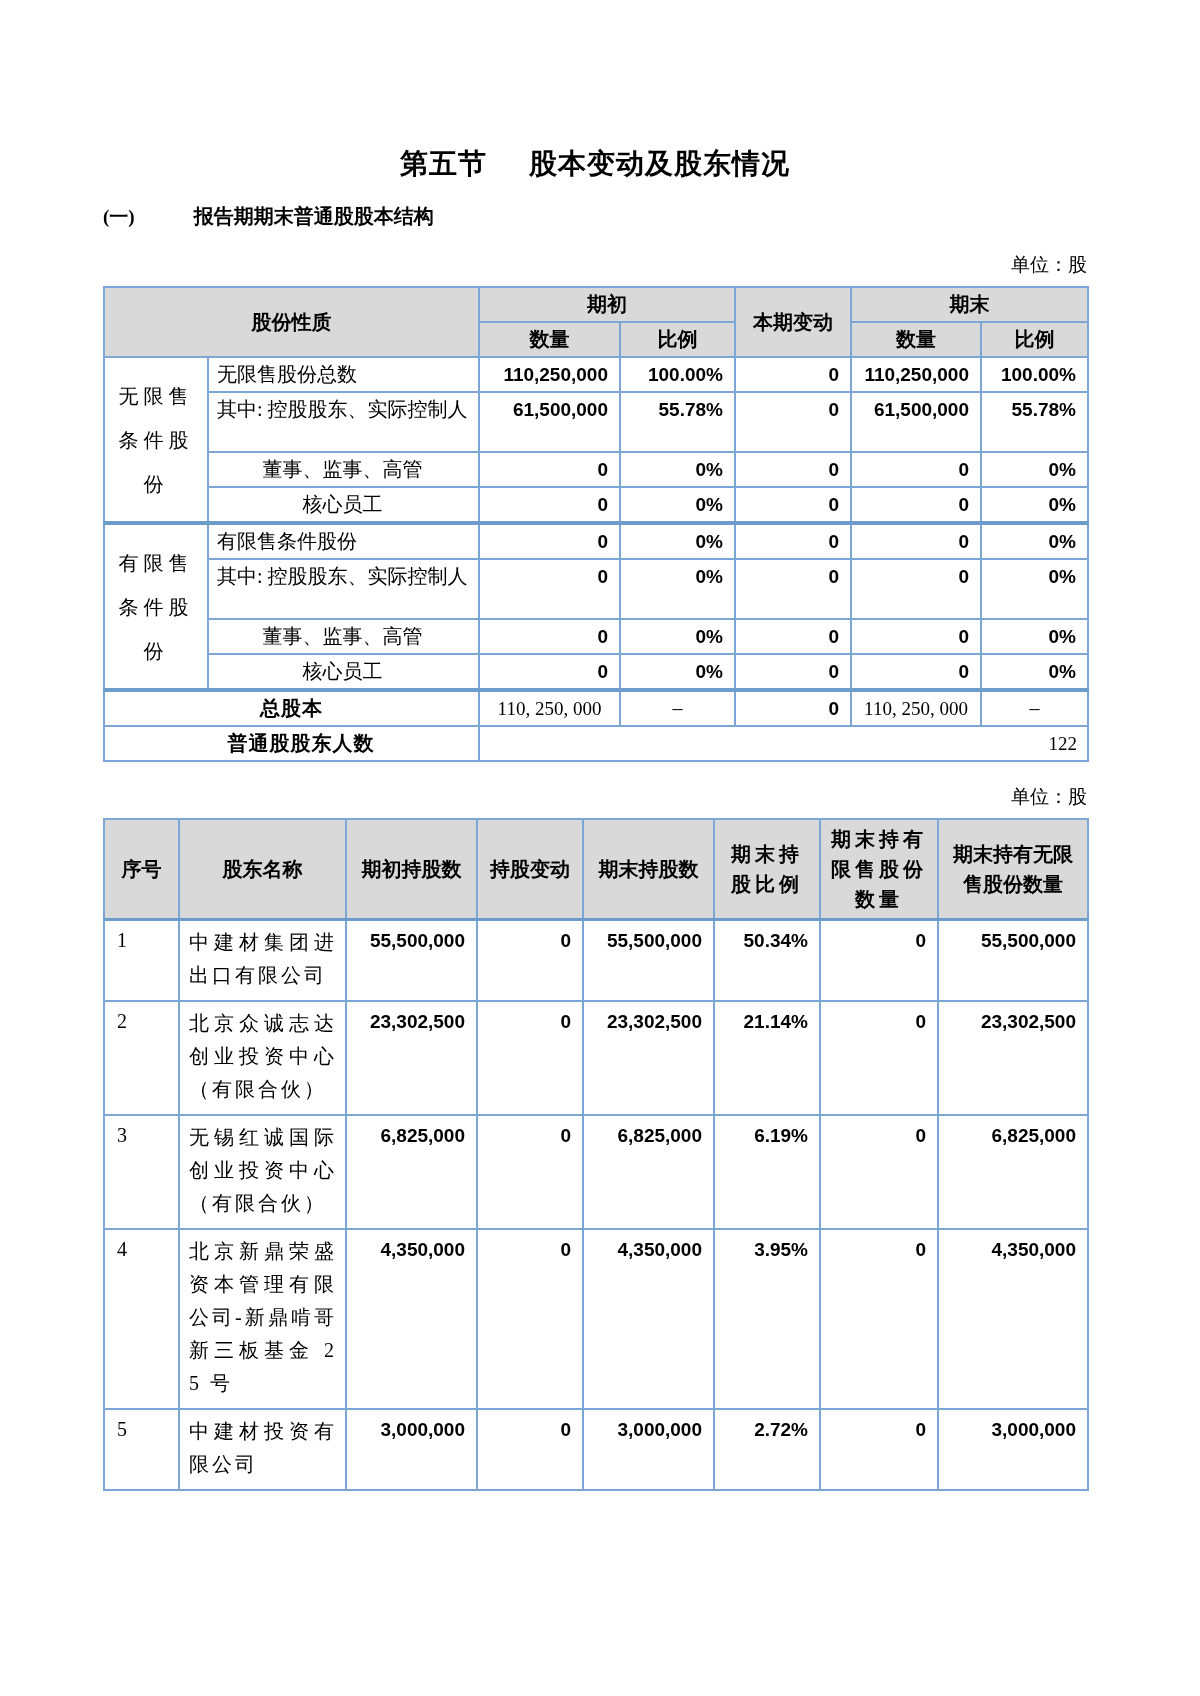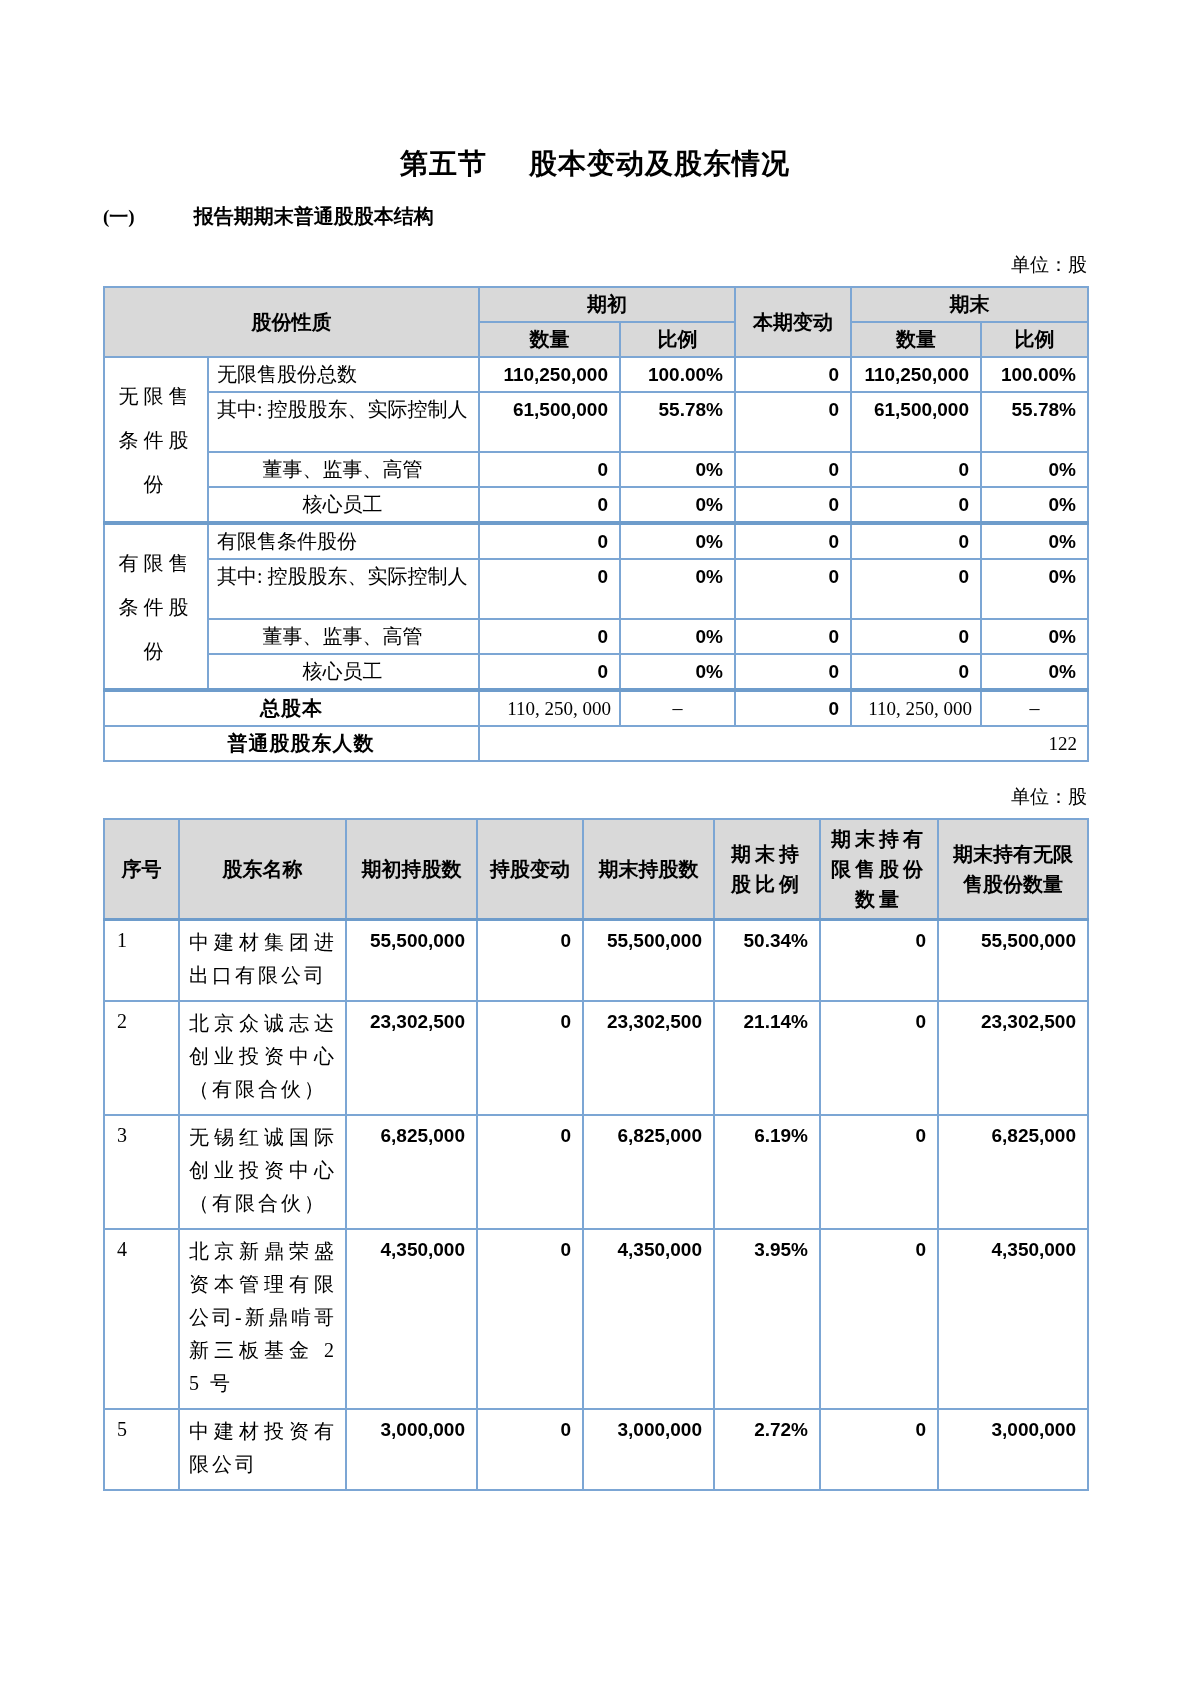--- a/index.html
+++ b/index.html
@@ -94,21 +94,21 @@
     line-height: 44px;
     padding: 2px 9px;
   }
   .t1 td.row-label { text-align: left; padding: 2px 10px 2px 8px; }
   .t1 td.row-label.centered { text-align: center; }
   .t1 tr.group-start td { border-top: 4px solid #6E9CCB; }
   .t1 tr.total-row td { border-top: 4px solid #6E9CCB; height: 32px; vertical-align: middle; }
   .t1 tr.total-row .t-label, .t1 tr.holders-row .t-label {
     font-weight: bold; text-align: center; letter-spacing: 1px;
   }
-  .t1 tr.total-row td.cnum { padding-right: 8px; }
+  .t1 tr.total-row td.cnum { text-align: center; padding-right: 8px; }
   .t1 tr.total-row td.dash { text-align: center; font-family: "Liberation Serif", serif; }
   .t1 tr.holders-row td { height: 31px; vertical-align: middle; padding-left: 27px; }
   .t1 tr.holders-row .holders-value {
     text-align: right; padding-right: 10px;
     font-family: "Liberation Serif", serif; font-size: 19px;
   }
 
   
   .t2 { margin-top: 10px; }
   .t2 thead tr { height: 96px; }

